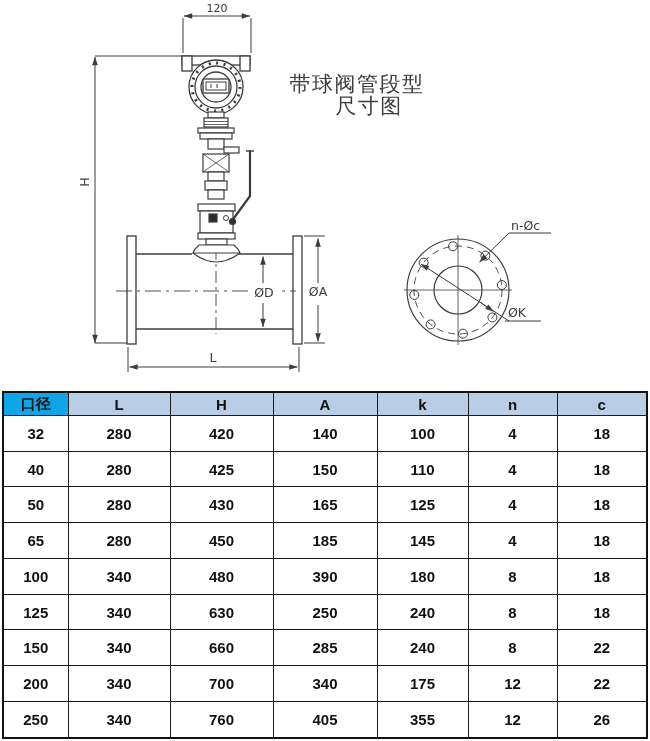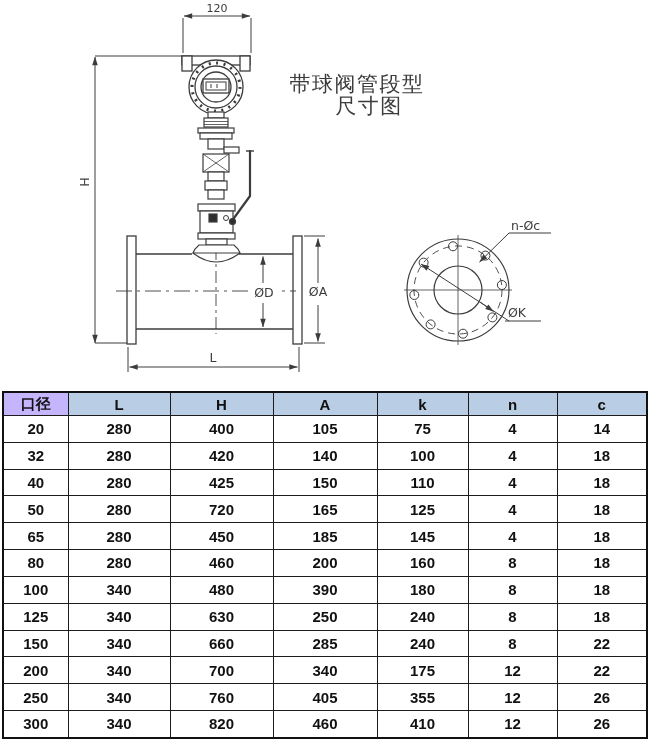--- a/index.html
+++ b/index.html
@@ -159,82 +159,64 @@
       <col style="width:65px">
         <col style="width:102px">
         <col style="width:103px">
       <col style="width:104px">
         <col style="width:91px">
         <col style="width:89px">
         <col>
     </colgroup>
     <thead>
       <tr>
-          <th style="background: #c4b5fd;">口径</th>
+          <th style="background: #0ea5e9;">口径</th>
           <th style="background: rgb(185, 205, 229);">L</th>
           <th style="background: rgb(185, 205, 229);">H</th>
           <th style="background: rgb(185, 205, 229);">A</th>
           <th style="background: rgb(185, 205, 229);">k</th>
           <th style="background: rgb(185, 205, 229);">n</th>
           <th style="background: rgb(185, 205, 229);">c</th>
         </tr>
     </thead>
     <tbody>
         <tr>
-          <td>20</td>
-          <td>280</td>
-          <td>400</td>
-          <td>105</td>
-          <td>75</td>
-          <td>4</td>
-          <td>14</td>
-        </tr>
-        <tr>
           <td>32</td>
           <td>280</td>
           <td>420</td>
           <td>140</td>
           <td>100</td>
           <td>4</td>
           <td>18</td>
         </tr>
         <tr>
           <td>40</td>
           <td>280</td>
           <td>425</td>
           <td>150</td>
           <td>110</td>
           <td>4</td>
           <td>18</td>
         </tr>
         <tr>
           <td>50</td>
           <td>280</td>
-          <td>720</td>
+          <td>430</td>
           <td>165</td>
           <td>125</td>
           <td>4</td>
           <td>18</td>
         </tr>
         <tr>
           <td>65</td>
           <td>280</td>
           <td>450</td>
           <td>185</td>
           <td>145</td>
           <td>4</td>
-          <td>18</td>
-        </tr>
-        <tr>
-          <td>80</td>
-          <td>280</td>
-          <td>460</td>
-          <td>200</td>
-          <td>160</td>
-          <td>8</td>
           <td>18</td>
         </tr>
         <tr>
           <td>100</td>
           <td>340</td>
           <td>480</td>
           <td>390</td>
           <td>180</td>
           <td>8</td>
           <td>18</td>
@@ -268,25 +250,16 @@
         </tr>
         <tr>
           <td>250</td>
           <td>340</td>
           <td>760</td>
           <td>405</td>
           <td>355</td>
           <td>12</td>
           <td>26</td>
         </tr>
-        <tr>
-          <td>300</td>
-          <td>340</td>
-          <td>820</td>
-          <td>460</td>
-          <td>410</td>
-          <td>12</td>
-          <td>26</td>
-        </tr>
       </tbody>
   </table>
 
 </div>
 
 </body></html>

